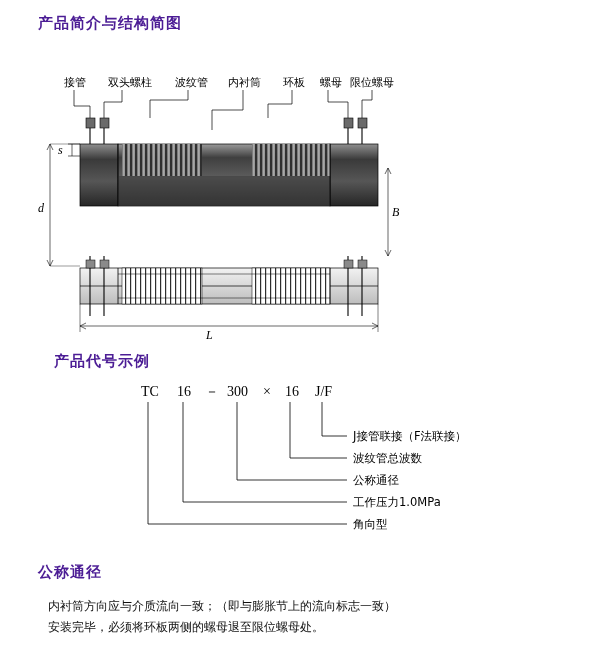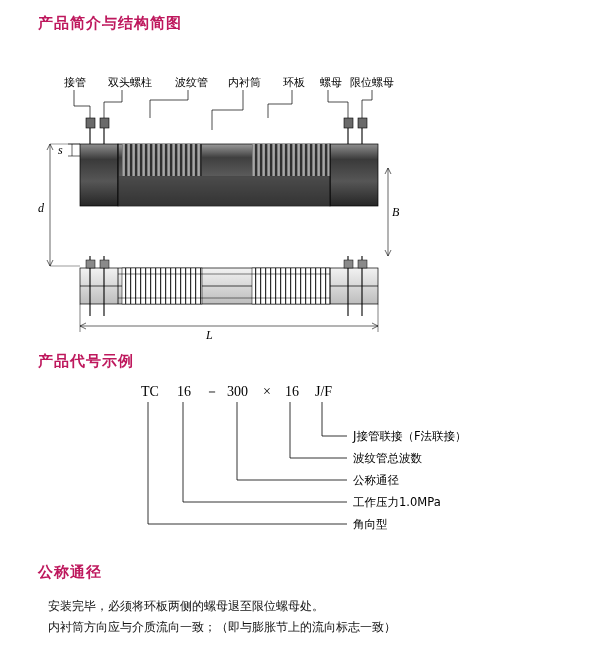--- a/index.html
+++ b/index.html
@@ -12,28 +12,28 @@
     background: #ffffff;
     font-family: "Liberation Sans", sans-serif;
     color: #1a1a1a;
     position: relative;
     overflow: hidden;
   }
 
   .section-title {
     font-size: 15px;
     font-weight: bold;
-    color: #be185d;
+    color: #4c1d95;
     letter-spacing: 1px;
     position: absolute;
     left: 38px;
   }
 
   #title-1 { top: 14px; }
-  #title-2 { top: 352px; }
+  #title-2 { top: 352px; margin-left: 16px; }
   #title-3 { top: 563px; }
 
   
   #diagram {
     position: absolute;
     left: 0;
     top: 60px;
     width: 492px;
     height: 280px;
   }
@@ -251,15 +251,15 @@
       <text class="code-desc" x="344" y="106">公称通径</text>
       <text class="code-desc" x="344" y="128">工作压力1.0MPa</text>
       <text class="code-desc" x="344" y="150">角向型</text>
     </g>
   </svg>
 </div>
 
 <div class="section-title" id="title-3">公称通径</div>
 
 <div id="install-notes">
+  <div>内衬筒方向应与介质流向一致；（即与膨胀节上的流向标志一致）</div>
   <div>安装完毕，必须将环板两侧的螺母退至限位螺母处。</div>
-  <div>内衬筒方向应与介质流向一致；（即与膨胀节上的流向标志一致）</div>
 </div>
 
 </body></html>

